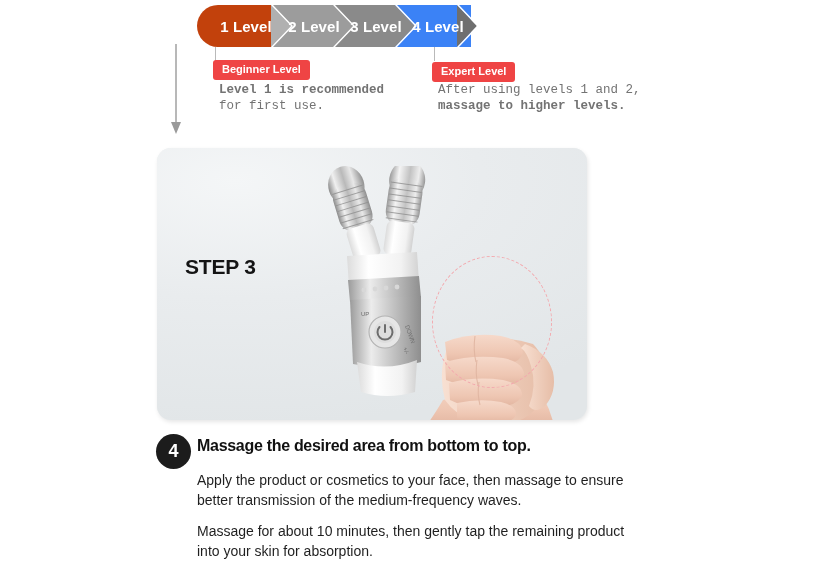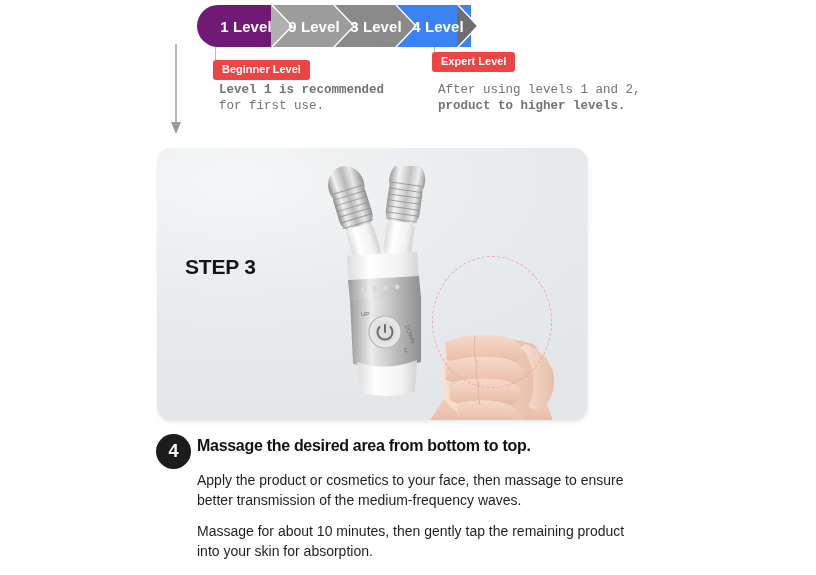--- a/index.html
+++ b/index.html
@@ -198,32 +198,32 @@
   }
   .p1 { top: 470px; }
   .p2 { top: 521px; }
 </style>
 </head>
 <body>
 
 <div class="levels-wrap">
   <div class="levels">
 
-    <div class="level-chip lv1" style="background:#701a75;">
+    <div class="level-chip lv1" style="background:#c2410c;">
       <span class="lv-label">1 Level</span>
     </div>
     <div class="chev" style="left:74px;">
       <svg width="24" height="42" viewBox="0 0 24 42">
           <path d="M0,0 L20,21 L0,42 Z" fill="#b0b0b0"></path>
           <path d="M2,0 L22,21 L2,42 L0,42 L20,21 L0,0 Z" fill="#ffffff"></path>
         </svg>
     </div>
 
     <div class="level-chip lv-mid" style="background:#9c9c9c;">
-      <span class="lv-label">9 Level</span>
+      <span class="lv-label">2 Level</span>
     </div>
     <div class="chev" style="left:136px;">
       <svg width="24" height="42" viewBox="0 0 24 42">
           <path d="M0,0 L20,21 L0,42 Z" fill="#9c9c9c"></path>
           <path d="M2,0 L22,21 L2,42 L0,42 L20,21 L0,0 Z" fill="#ffffff"></path>
         </svg>
     </div>
 
     <div class="level-chip lv-mid" style="background:#8a8a8a;">
       <span class="lv-label">3 Level</span>
@@ -250,24 +250,24 @@
 
 <div class="connector" style="left:215px; top:47px; height:14px;"></div>
 <div class="connector" style="left:434px; top:47px; height:14px;"></div>
 
 <div class="tag" style="left:213px; top:60px;">Beginner Level</div>
 <div class="note" style="left:219px; top:82px;">
   <b>Level 1 is recommended</b><br>
   <span>for first use.</span>
 </div>
 
-<div class="tag" style="left:432px; top:52px;">Expert Level</div>
+<div class="tag" style="left:432px; top:62px;">Expert Level</div>
 <div class="note" style="left:438px; top:82px;">
   <span>After using levels 1 and 2,</span><br>
-  <b>product to higher levels.</b>
+  <b>massage to higher levels.</b>
 </div>
 
 <div class="down-arrow">
   <svg width="16" height="92" viewBox="0 0 16 92">
     <line x1="8" y1="0" x2="8" y2="80" stroke="#9a9a9a" stroke-width="1.4"></line>
     <path d="M3,78 L8,90 L13,78 Z" fill="#9a9a9a"></path>
   </svg>
 </div>
 
 <div class="photo-card">

